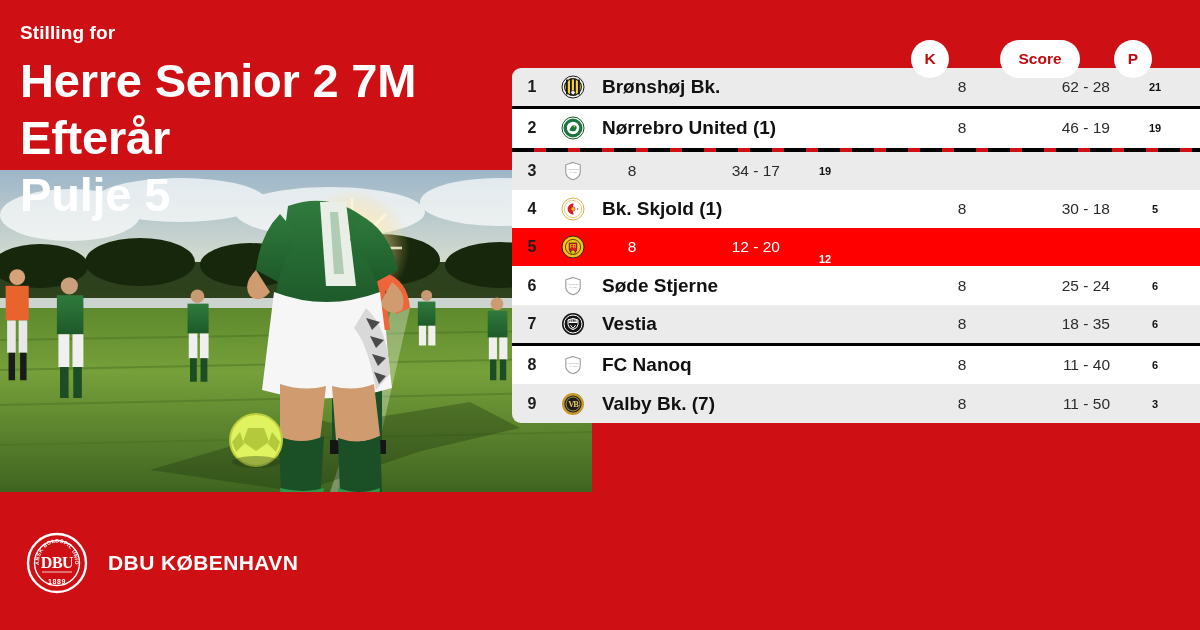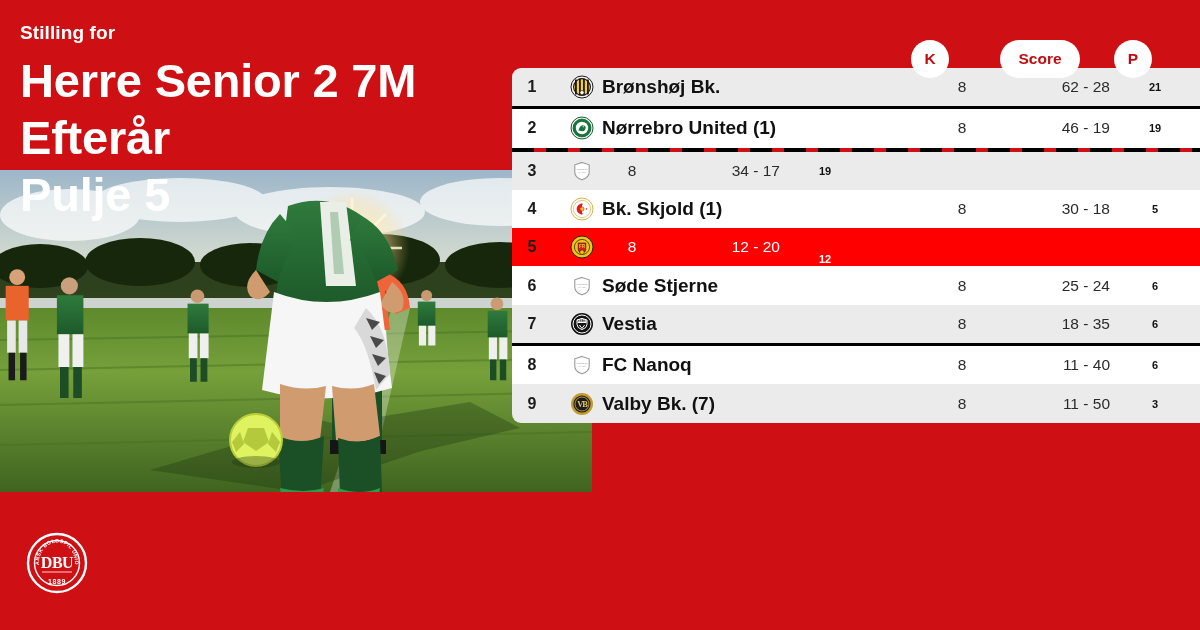--- a/index.html
+++ b/index.html
@@ -52,21 +52,21 @@
   .row.alt{ background:#ebebeb; }
   .row.plain{ background:#ffffff; }
   .row.hl{ background:#FF0000; }
 
   .c-rank{
     width:40px; text-align:center; flex:0 0 40px;
     font-size:16px; font-weight:bold; color:#1b1b1b;
   }
   .c-logo{
     width:42px; flex:0 0 42px;
-    display:flex; align-items:center; justify-content:flex-end;
+    display:flex; align-items:center; justify-content:center;
   }
   .c-logo svg{ display:block; }
   .c-team{
     flex:1 1 auto; padding-left:8px;
     font-size:19px; font-weight:bold; color:#111;
     white-space:nowrap; overflow:hidden;
   }
   .row.hl .c-team{ color:#fff; }
   .c-k{
     width:76px; flex:0 0 76px; text-align:center;
@@ -450,13 +450,14 @@
       <circle cx="31" cy="31" r="22.5" fill="none" stroke="#fff" stroke-width="1.4"></circle>
       <path id="ringTop" d="M31 10.5 m-18 20.5 a18 20.5 0 0 1 36 0" fill="none"></path>
       <text font-family="Liberation Sans, sans-serif" font-size="5.2" fill="#fff" font-weight="bold" letter-spacing=".4">
         <textPath href="#ringTop" startOffset="50%" text-anchor="middle">DANSK BOLDSPIL UNION</textPath>
       </text>
       <text x="31" y="36" font-family="Liberation Serif, serif" font-size="16" font-weight="bold" fill="#fff" text-anchor="middle" letter-spacing="-.5">DBU</text>
       <text x="31" y="52" font-family="Liberation Sans, sans-serif" font-size="7" font-weight="bold" fill="#fff" text-anchor="middle" letter-spacing=".6">1889</text>
       <path d="M16 40 h30" stroke="#fff" stroke-width="1" opacity=".8"></path>
     </svg>
   </div>
+  <div class="footer-text">DBU KØBENHAVN</div>
 </div>
 
 </body></html>

